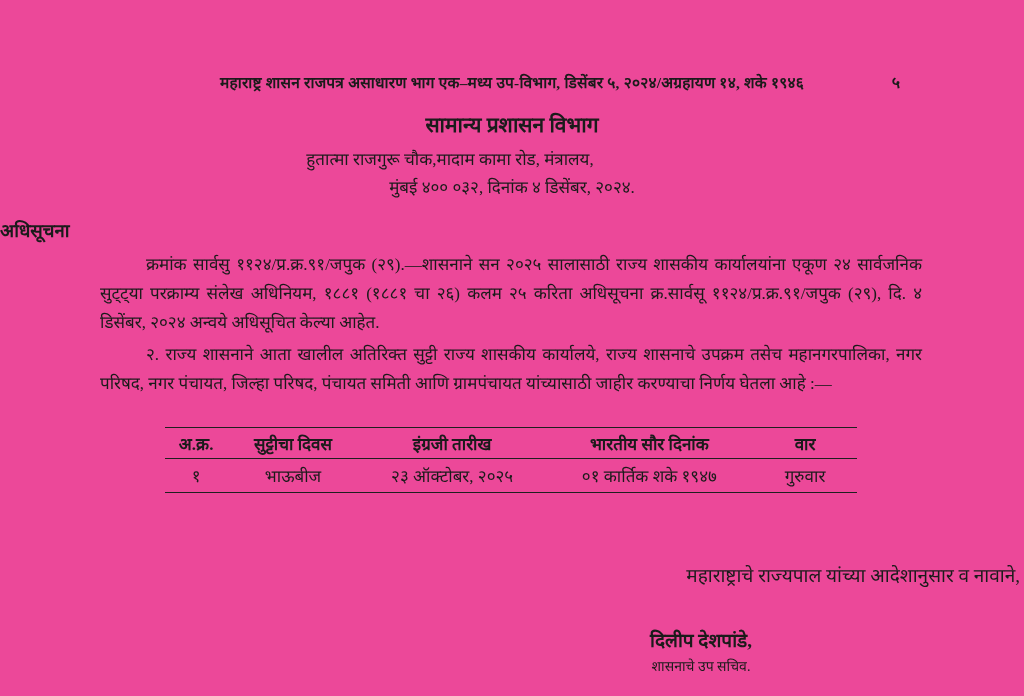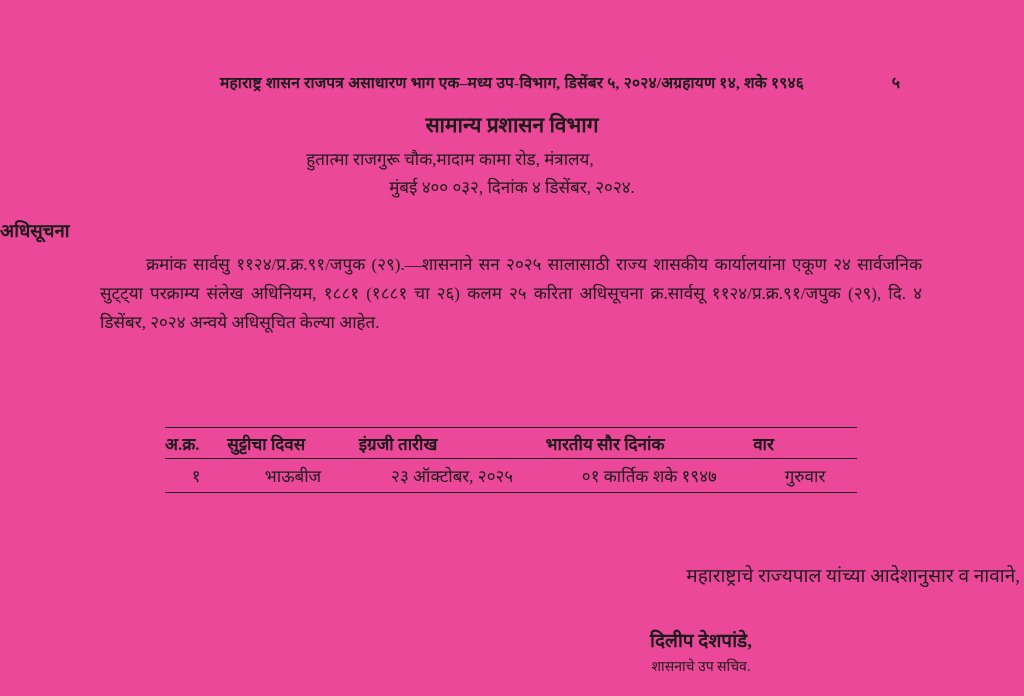--- a/index.html
+++ b/index.html
@@ -86,21 +86,21 @@
     left: 165px;
     width: 692px;
     border-collapse: collapse;
     table-layout: fixed;
     border-top: 1.6px solid #1f1f1f;
     border-bottom: 1.6px solid #1f1f1f;
     font-size: 17px;
   }
   .holiday-table th {
     font-weight: 700;
-    text-align: left;
+    text-align: center;
     vertical-align: middle;
     height: 30px;
     border-bottom: 1.6px solid #1f1f1f;
     padding: 0;
   }
   .holiday-table td {
     text-align: center;
     vertical-align: middle;
     height: 33px;
     padding: 0;
@@ -148,20 +148,21 @@
   <div class="department">सामान्य प्रशासन विभाग</div>
 
   <div class="addr1">हुतात्मा राजगुरू चौक,मादाम कामा रोड, मंत्रालय,</div>
 
   <div class="addr2">मुंबई ४०० ०३२, दिनांक ४ डिसेंबर, २०२४.</div>
 
   <div class="section-title">अधिसूचना</div>
 
   <div class="para para-1">क्रमांक सार्वसु ११२४/प्र.क्र.९१/जपुक (२९).—शासनाने सन २०२५ सालासाठी राज्य शासकीय कार्यालयांना एकूण २४ सार्वजनिक सुट्ट्या परक्राम्य संलेख अधिनियम, १८८१ (१८८१ चा २६) कलम २५ करिता अधिसूचना क्र.सार्वसू ११२४/प्र.क्र.९१/जपुक (२९), दि. ४ डिसेंबर, २०२४ अन्वये  अधिसूचित केल्या आहेत.</div>
 
+  <div class="para para-2">२. राज्य शासनाने आता खालील अतिरिक्त सुट्टी राज्य शासकीय कार्यालये, राज्य शासनाचे उपक्रम तसेच महानगरपालिका, नगर परिषद, नगर पंचायत, जिल्हा परिषद, पंचायत समिती आणि ग्रामपंचायत यांच्यासाठी जाहीर करण्याचा निर्णय घेतला आहे :—</div>
 
   <table class="holiday-table">
     <colgroup>
       <col class="col-1">
         <col class="col-2">
         <col class="col-3">
         <col class="col-4">
         <col class="col-5">
     </colgroup>
     <thead>

